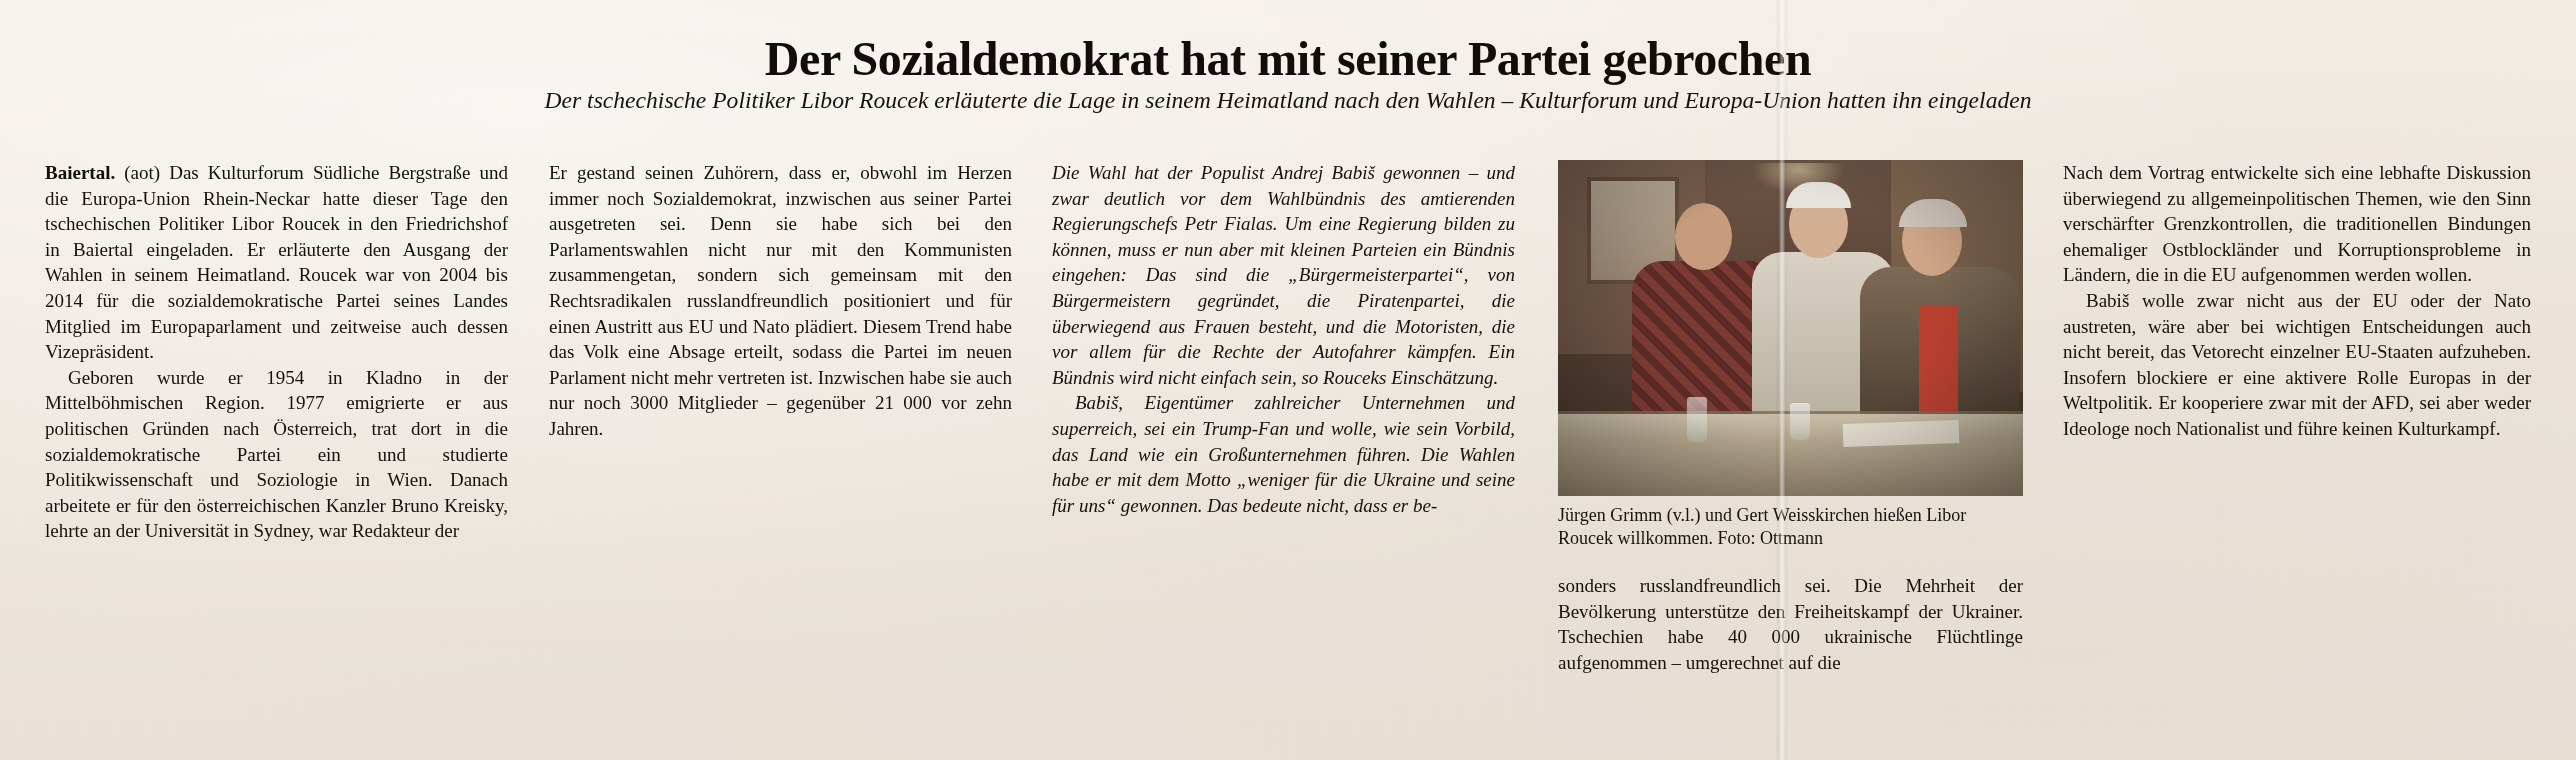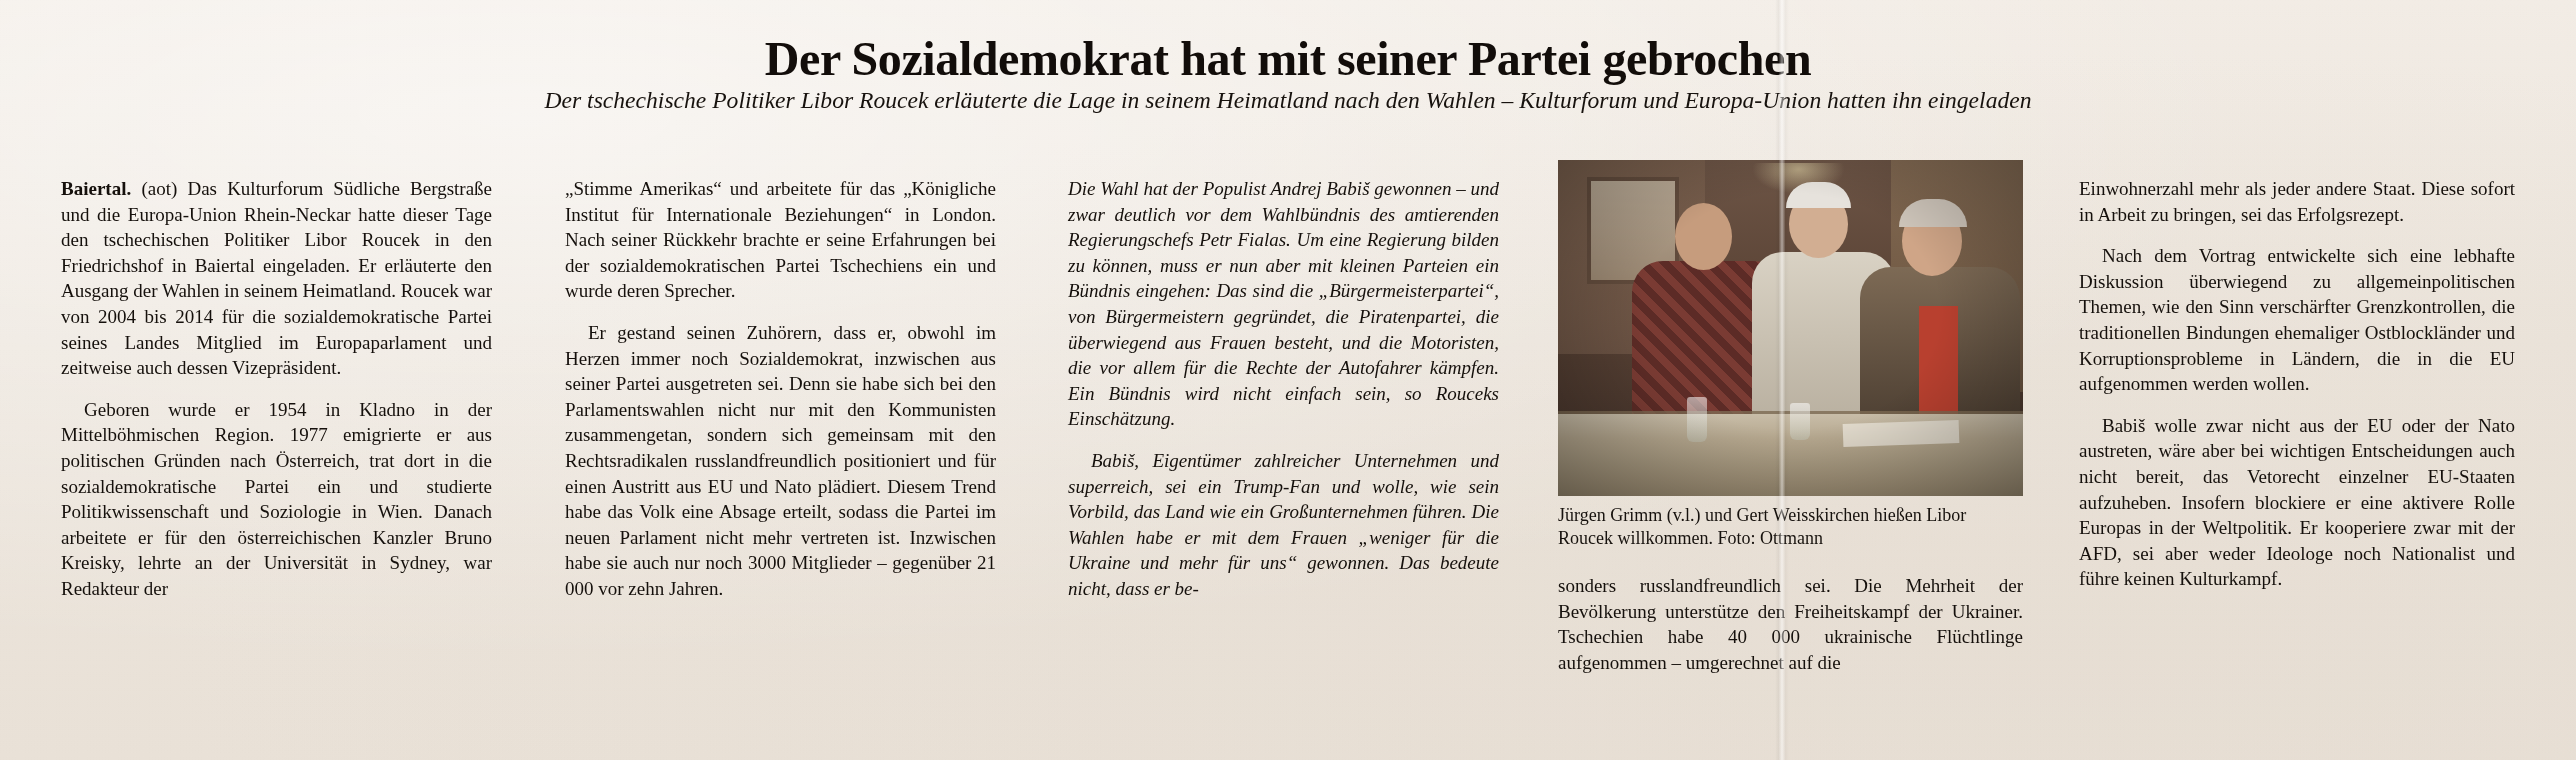--- a/index.html
+++ b/index.html
@@ -70,21 +70,21 @@
     position: absolute;
     top: 0;
     font-size: 19px;
     line-height: 25.6px;
     text-align: justify;
     text-justify: inter-word;
     hyphens: manual;
     color: #15100c;
   }
   .col p {
-    margin: 16px;
+    margin: 0;
   }
   .col p + p {
     text-indent: 23px;
   }
   .col1 { left: 0px;    width: 463px; }
   .col2 { left: 504px;  width: 463px; }
   .col3 { left: 1007px; width: 463px; font-style: italic; }
   .col5 { left: 2018px; width: 468px; }
 
   .lead-city {
@@ -225,27 +225,26 @@
   <div class="subhead">Der tschechische Politiker Libor Roucek erläuterte die Lage in seinem Heimatland nach den Wahlen – Kulturforum und Europa-Union hatten ihn eingeladen</div>
 
   <div class="columns">
 
     <div class="col col1">
       <p><span class="lead-city">Baiertal.</span> <span>(aot) Das Kulturforum Südliche Bergstraße und die Europa-Union Rhein-Neckar hatte dieser Tage den tschechischen Politiker Libor Roucek in den Friedrichshof in Baiertal eingeladen. Er erläuterte den Ausgang der Wahlen in seinem Heimatland. Roucek war von 2004 bis 2014 für die sozialdemokratische Partei seines Landes Mitglied im Europaparlament und zeitweise auch dessen Vizepräsident.</span></p>
       <p>Geboren wurde er 1954 in Kladno in der Mittelböhmischen Region. 1977 emigrierte er aus politischen Gründen nach Österreich, trat dort in die sozialdemokratische Partei ein und studierte Politikwissenschaft und Soziologie in Wien. Danach arbeitete er für den österreichischen Kanzler Bruno Kreisky, lehrte an der Universität in Sydney, war Redakteur der</p>
     </div>
 
     <div class="col col2">
-      <p>„Stimme Amerikas“ und arbeitete für das „Königliche Institut für Internationale Beziehungen“ in London. Nach seiner Rückkehr brachte er seine Erfahrungen bei der sozialdemokratischen Partei Tschechiens ein und wurde deren Sprecher.</p>
       <p>Er gestand seinen Zuhörern, dass er, obwohl im Herzen immer noch Sozialdemokrat, inzwischen aus seiner Partei ausgetreten sei. Denn sie habe sich bei den Parlamentswahlen nicht nur mit den Kommunisten zusammengetan, sondern sich gemeinsam mit den Rechtsradikalen russlandfreundlich positioniert und für einen Austritt aus EU und Nato plädiert. Diesem Trend habe das Volk eine Absage erteilt, sodass die Partei im neuen Parlament nicht mehr vertreten ist. Inzwischen habe sie auch nur noch 3000 Mitglieder – gegenüber 21 000 vor zehn Jahren.</p>
     </div>
 
     <div class="col col3">
       <p>Die Wahl hat der Populist Andrej Babiš gewonnen – und zwar deutlich vor dem Wahlbündnis des amtierenden Regierungschefs Petr Fialas. Um eine Regierung bilden zu können, muss er nun aber mit kleinen Parteien ein Bündnis eingehen: Das sind die „Bürgermeisterpartei“, von Bürgermeistern gegründet, die Piratenpartei, die überwiegend aus Frauen besteht, und die Motoristen, die vor allem für die Rechte der Autofahrer kämpfen. Ein Bündnis wird nicht einfach sein, so Rouceks Einschätzung.</p>
-      <p>Babiš, Eigentümer zahlreicher Unternehmen und superreich, sei ein Trump-Fan und wolle, wie sein Vorbild, das Land wie ein Großunternehmen führen. Die Wahlen habe er mit dem Frauen „weniger für die Ukraine und mehr für uns“ gewonnen. Das bedeute nicht, dass er be-</p>
+      <p>Babiš, Eigentümer zahlreicher Unternehmen und superreich, sei ein Trump-Fan und wolle, wie sein Vorbild, das Land wie ein Großunternehmen führen. Die Wahlen habe er mit dem Motto „weniger für die Ukraine und seine für uns“ gewonnen. Das bedeute nicht, dass er be-</p>
     </div>
 
     <div class="photo-block">
       <div class="photo">
         <div class="bg"></div>
         <div class="wall-left"></div>
         <div class="wall-right"></div>
         <div class="window"></div>
         <div class="lamp"></div>
         <div class="person p1">
@@ -271,21 +270,20 @@
         <div class="vignette"></div>
       </div>
       <div class="caption">Jürgen Grimm (v.l.) und Gert Weisskirchen hießen Libor Roucek willkommen. Foto: Ottmann</div>
     </div>
 
     <div class="col4-text">
       <p>sonders russlandfreundlich sei. Die Mehrheit der Bevölkerung unterstütze den Freiheitskampf der Ukrainer. Tschechien habe 40 000 ukrainische Flüchtlinge aufgenommen – umgerechnet auf die</p>
     </div>
 
     <div class="col col5">
-      <p>Einwohnerzahl mehr als jeder andere Staat. Diese sofort in Arbeit zu bringen, sei das Erfolgsrezept.</p>
       <p>Nach dem Vortrag entwickelte sich eine lebhafte Diskussion überwiegend zu allgemeinpolitischen Themen, wie den Sinn verschärfter Grenzkontrollen, die traditionellen Bindungen ehemaliger Ostblockländer und Korruptionsprobleme in Ländern, die in die EU aufgenommen werden wollen.</p>
       <p>Babiš wolle zwar nicht aus der EU oder der Nato austreten, wäre aber bei wichtigen Entscheidungen auch nicht bereit, das Vetorecht einzelner EU-Staaten aufzuheben. Insofern blockiere er eine aktivere Rolle Europas in der Weltpolitik. Er kooperiere zwar mit der AFD, sei aber weder Ideologe noch Nationalist und führe keinen Kulturkampf.</p>
     </div>
 
   </div>
 
   <div class="fold"></div>
 </div>
 
 

